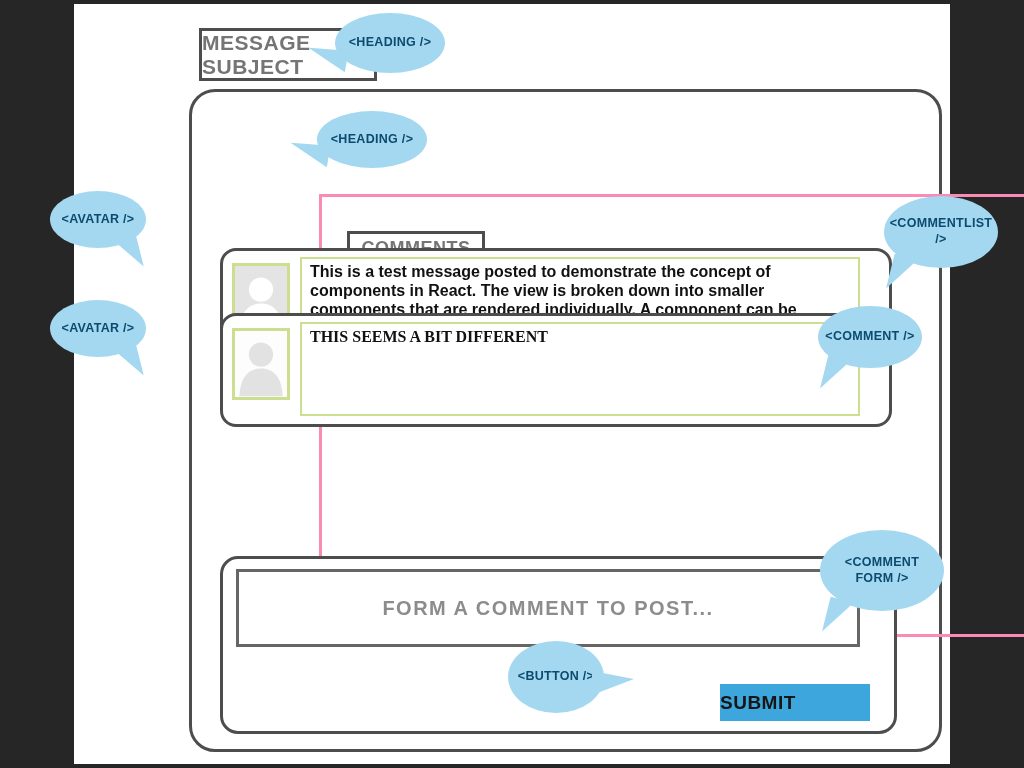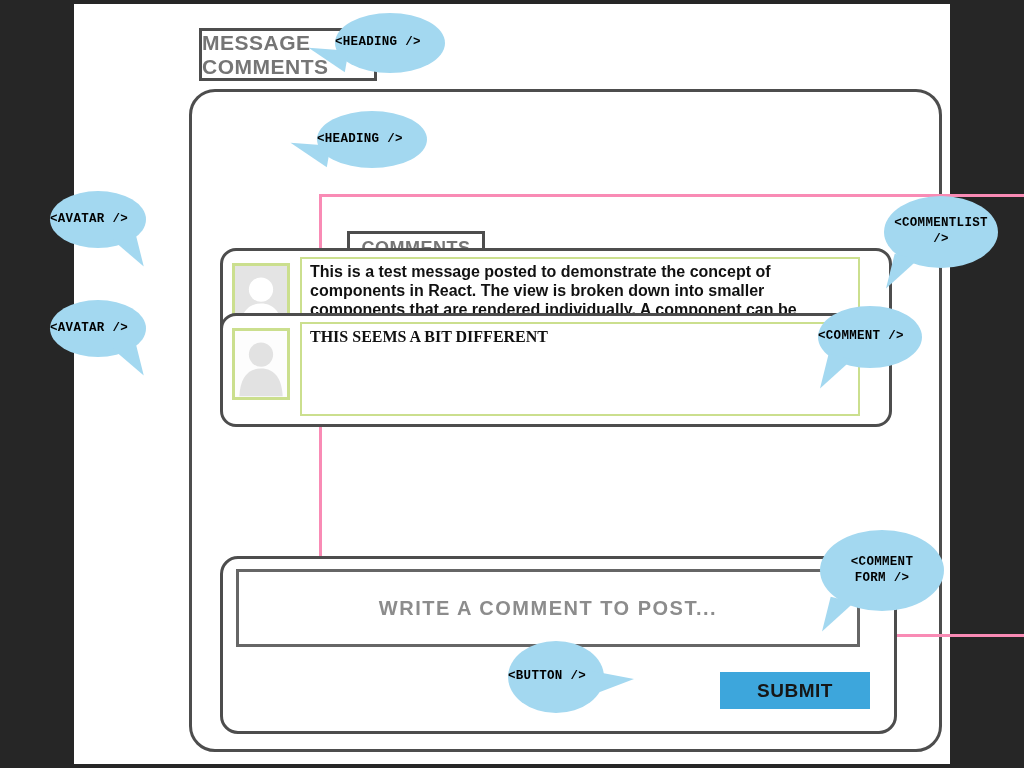--- a/index.html
+++ b/index.html
@@ -36,28 +36,28 @@
   .av-light .ava-fill{fill:#e2e2e2;}
   .ctext{position:absolute;left:77px;top:6px;right:29px;bottom:8px;border:2px solid var(--lime);
          padding:3px 8px;font-weight:bold;font-stretch:condensed;font-size:16px;line-height:1.2;color:#111;}
 
   
   .form-box{position:absolute;left:143px;top:549px;width:677px;height:178px;
             border:3px solid var(--dark);border-radius:18px;background:#fff;}
   .form-input{position:absolute;left:13px;top:10px;right:34px;height:78px;border:3px solid #666;
               display:flex;align-items:center;justify-content:center;color:#8c8c8c;
               font-weight:bold;font-stretch:condensed;font-size:20px;letter-spacing:1.5px;}
-  .submit-btn{position:absolute;left:497px;top:113px;width:150px;height:37px;background:var(--subblue);
-              border:none;display:flex;align-items:center;justify-content:center;color:#161616;
+  .submit-btn{position:absolute;left:497px;top:125px;width:150px;height:37px;background:var(--subblue);
+              border:none;display:flex;align-items:center;color:#161616;
               font-weight:bold;font-stretch:condensed;font-size:19px;letter-spacing:.5px;cursor:pointer;}
 
   
   .callout{position:absolute;z-index:20;background:var(--blue);border-radius:50%;
-           display:flex;align-items:center;justify-content:flex-start;text-align:center;
-           color:#000000;font-weight:bold;font-stretch:condensed;font-size:12.5px;letter-spacing:.3px;line-height:1.25;font-family:Liberation Mono, monospace;}
+           display:flex;align-items:center;justify-content:center;text-align:center;
+           color:#0c4a6e;font-weight:bold;font-stretch:condensed;font-size:12.5px;letter-spacing:.3px;line-height:1.25;}
   .co-heading1{left:335px;top:13px;width:110px;height:60px;}
   .co-heading2{left:317px;top:111px;width:110px;height:57px;}
   .co-commentbox{left:870px;top:51px;width:124px;height:87px;font-size:13px;}
   .co-commentlist{left:856px;top:196px;width:114px;height:72px;margin-left:28px;}
   .co-comment{left:818px;top:306px;width:104px;height:62px;}
   .co-avatar1{left:50px;top:191px;width:96px;height:57px;}
   .co-avatar2{left:50px;top:300px;width:96px;height:57px;}
   .co-commentform{left:820px;top:530px;width:124px;height:81px;padding:0 16px;}
   .co-button{left:508px;top:641px;width:96px;height:72px;}
 
@@ -71,21 +71,21 @@
   .t-r{right:-30px;top:42%;border-left:42px solid var(--blue);
        border-top:8px solid transparent;border-bottom:16px solid transparent;}
 </style>
 </head>
 <body>
 
 <div class="stage">
   <div class="slide">
 
     <div class="hbox msg-box">
-      <span>MESSAGE COMMENTS</span>
+      <span>MESSAGE SUBJECT</span>
     </div>
 
     <div class="outer">
 
       <div class="pinkbox"></div>
 
       <div class="hbox comments-box">
         <span>COMMENTS</span>
       </div>
 
@@ -105,21 +105,21 @@
             <circle class="ava-fill" cx="30" cy="24" r="14"></circle>
             <path class="ava-fill" d="M30 40 C14 40 6 52 5 72 L55 72 C54 52 46 40 30 40 Z"></path>
           </svg>
         </div>
         <div class="ctext">THIS SEEMS A BIT DIFFERENT</div>
       </div>
 
 
       <div class="form-box" style="left:28px;top:464px;">
         <div class="form-input">
-          <span>WRITE A COMMENT TO POST...</span>
+          <span>FORM A COMMENT TO POST...</span>
         </div>
         <button class="submit-btn">
           <span>SUBMIT</span>
         </button>
       </div>
     </div>
   </div>
 
   <div class="callout co-heading1">
     <span>&lt;HEADING /&gt;</span>

